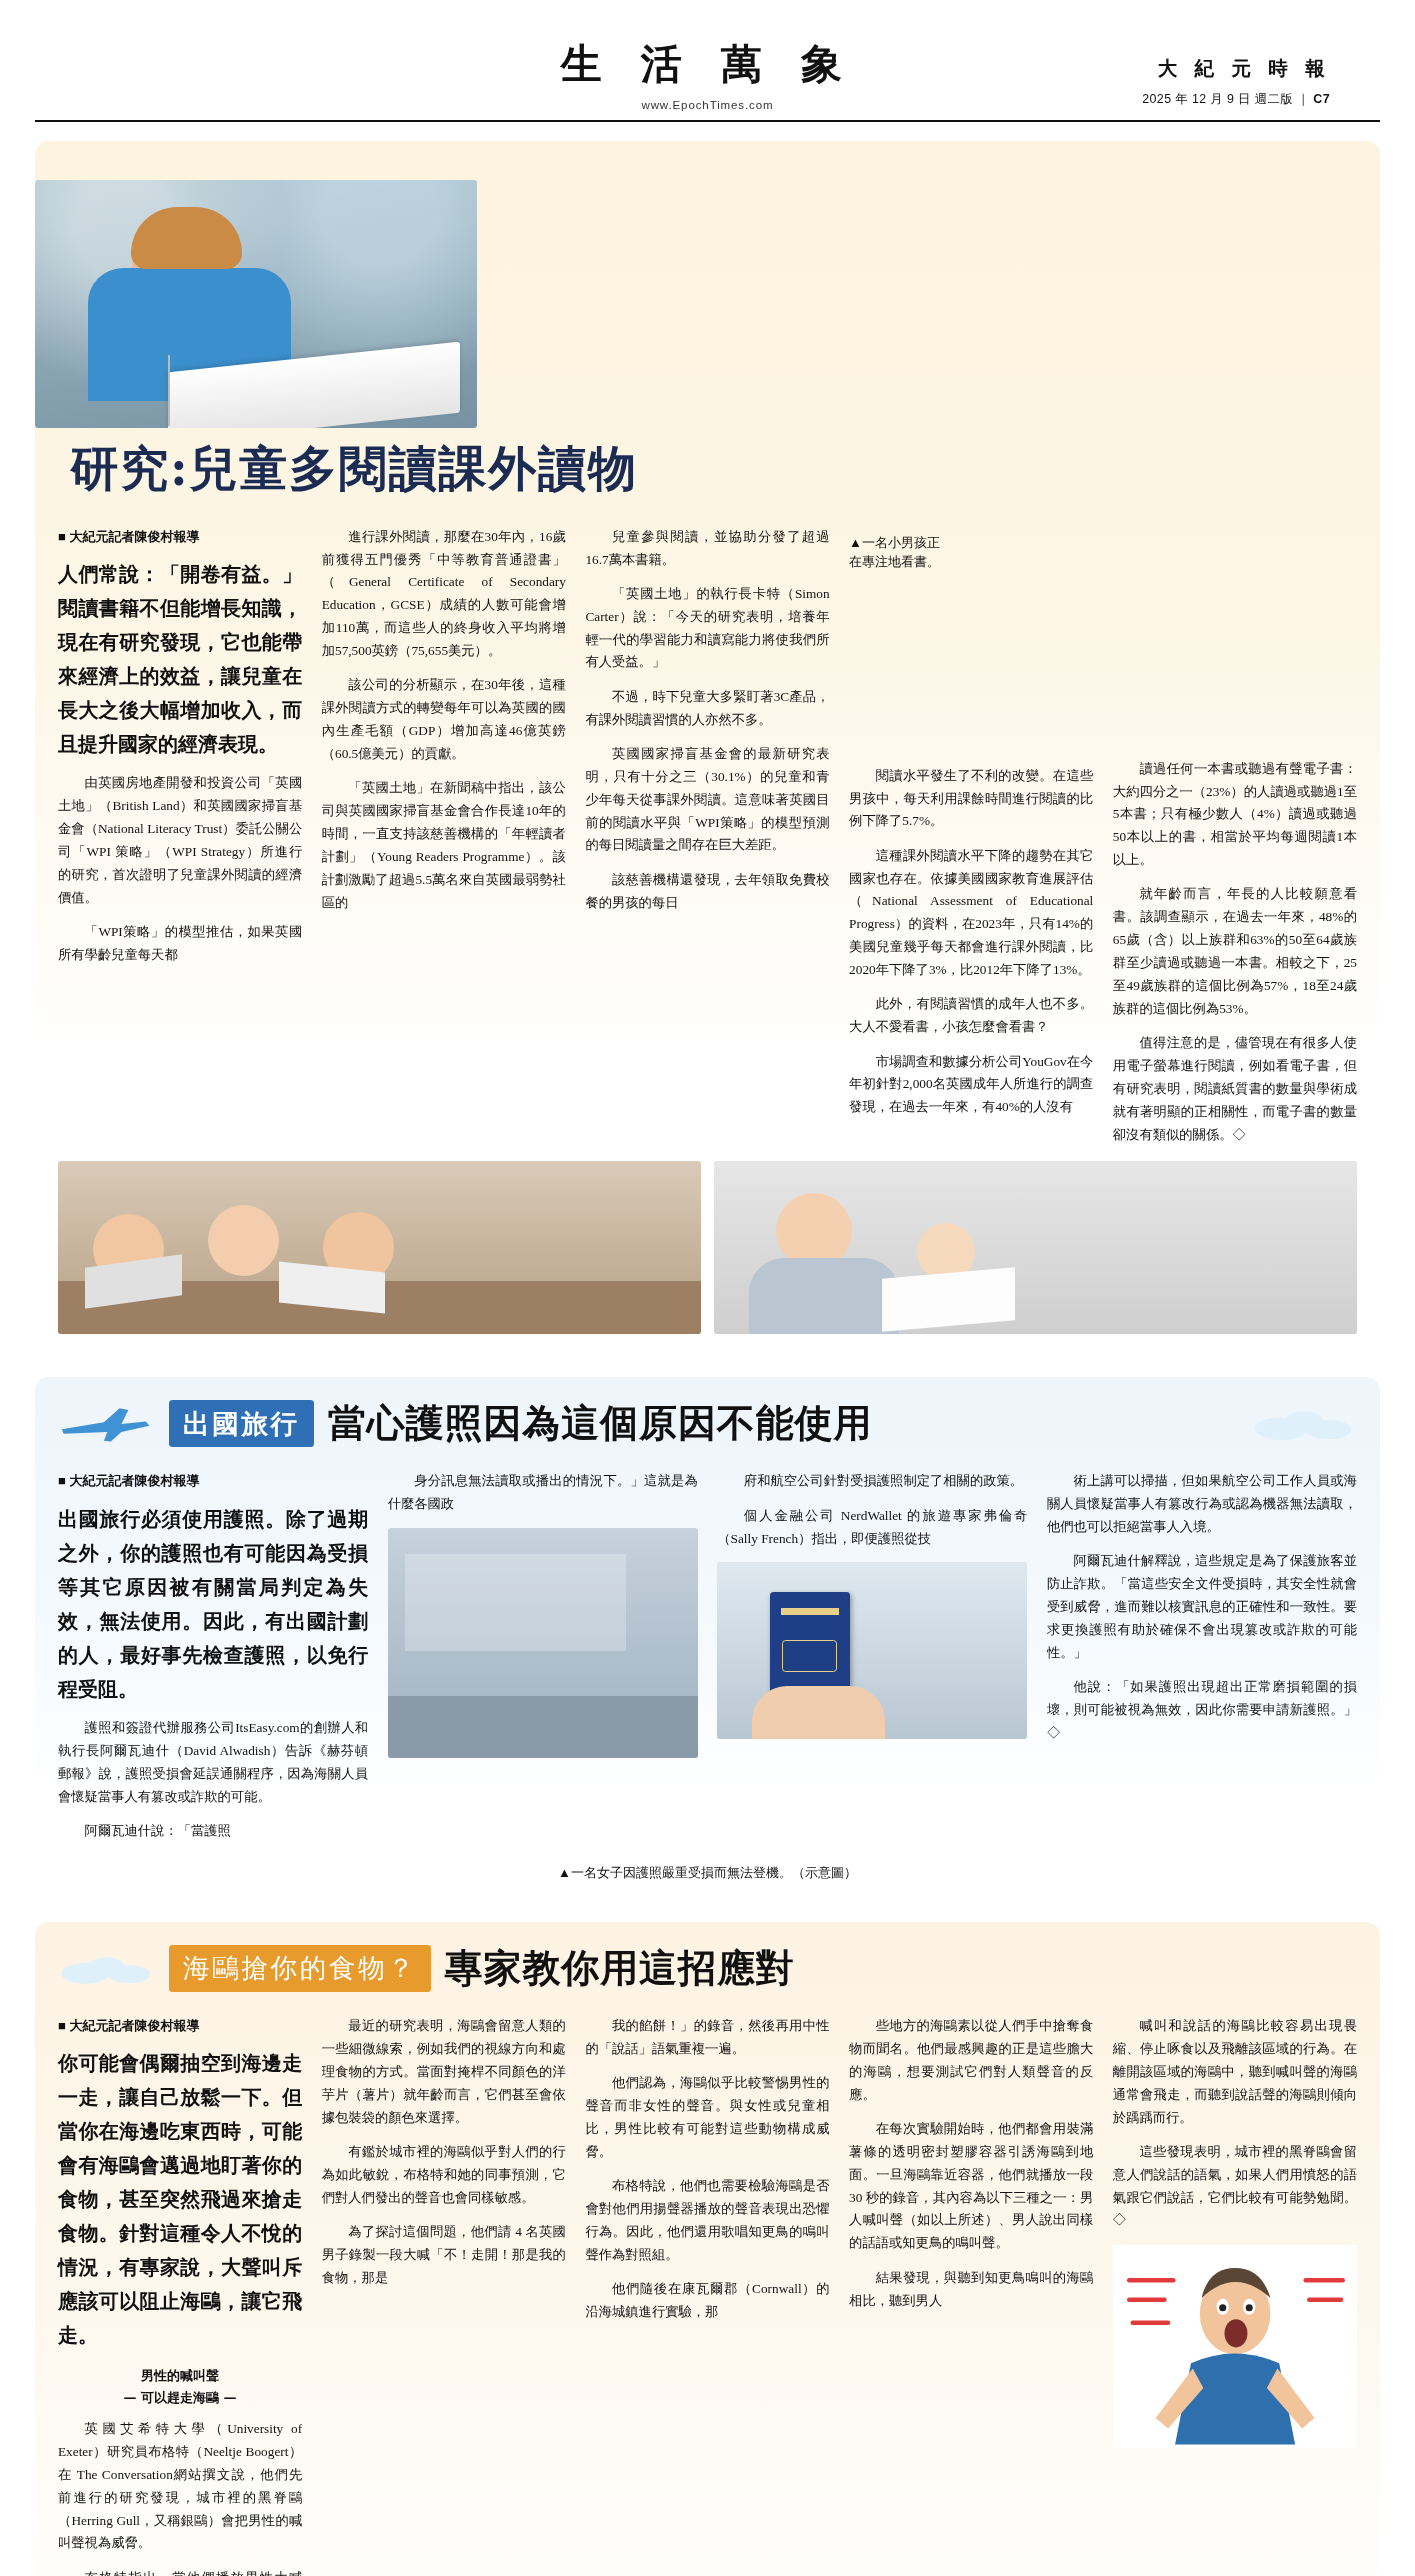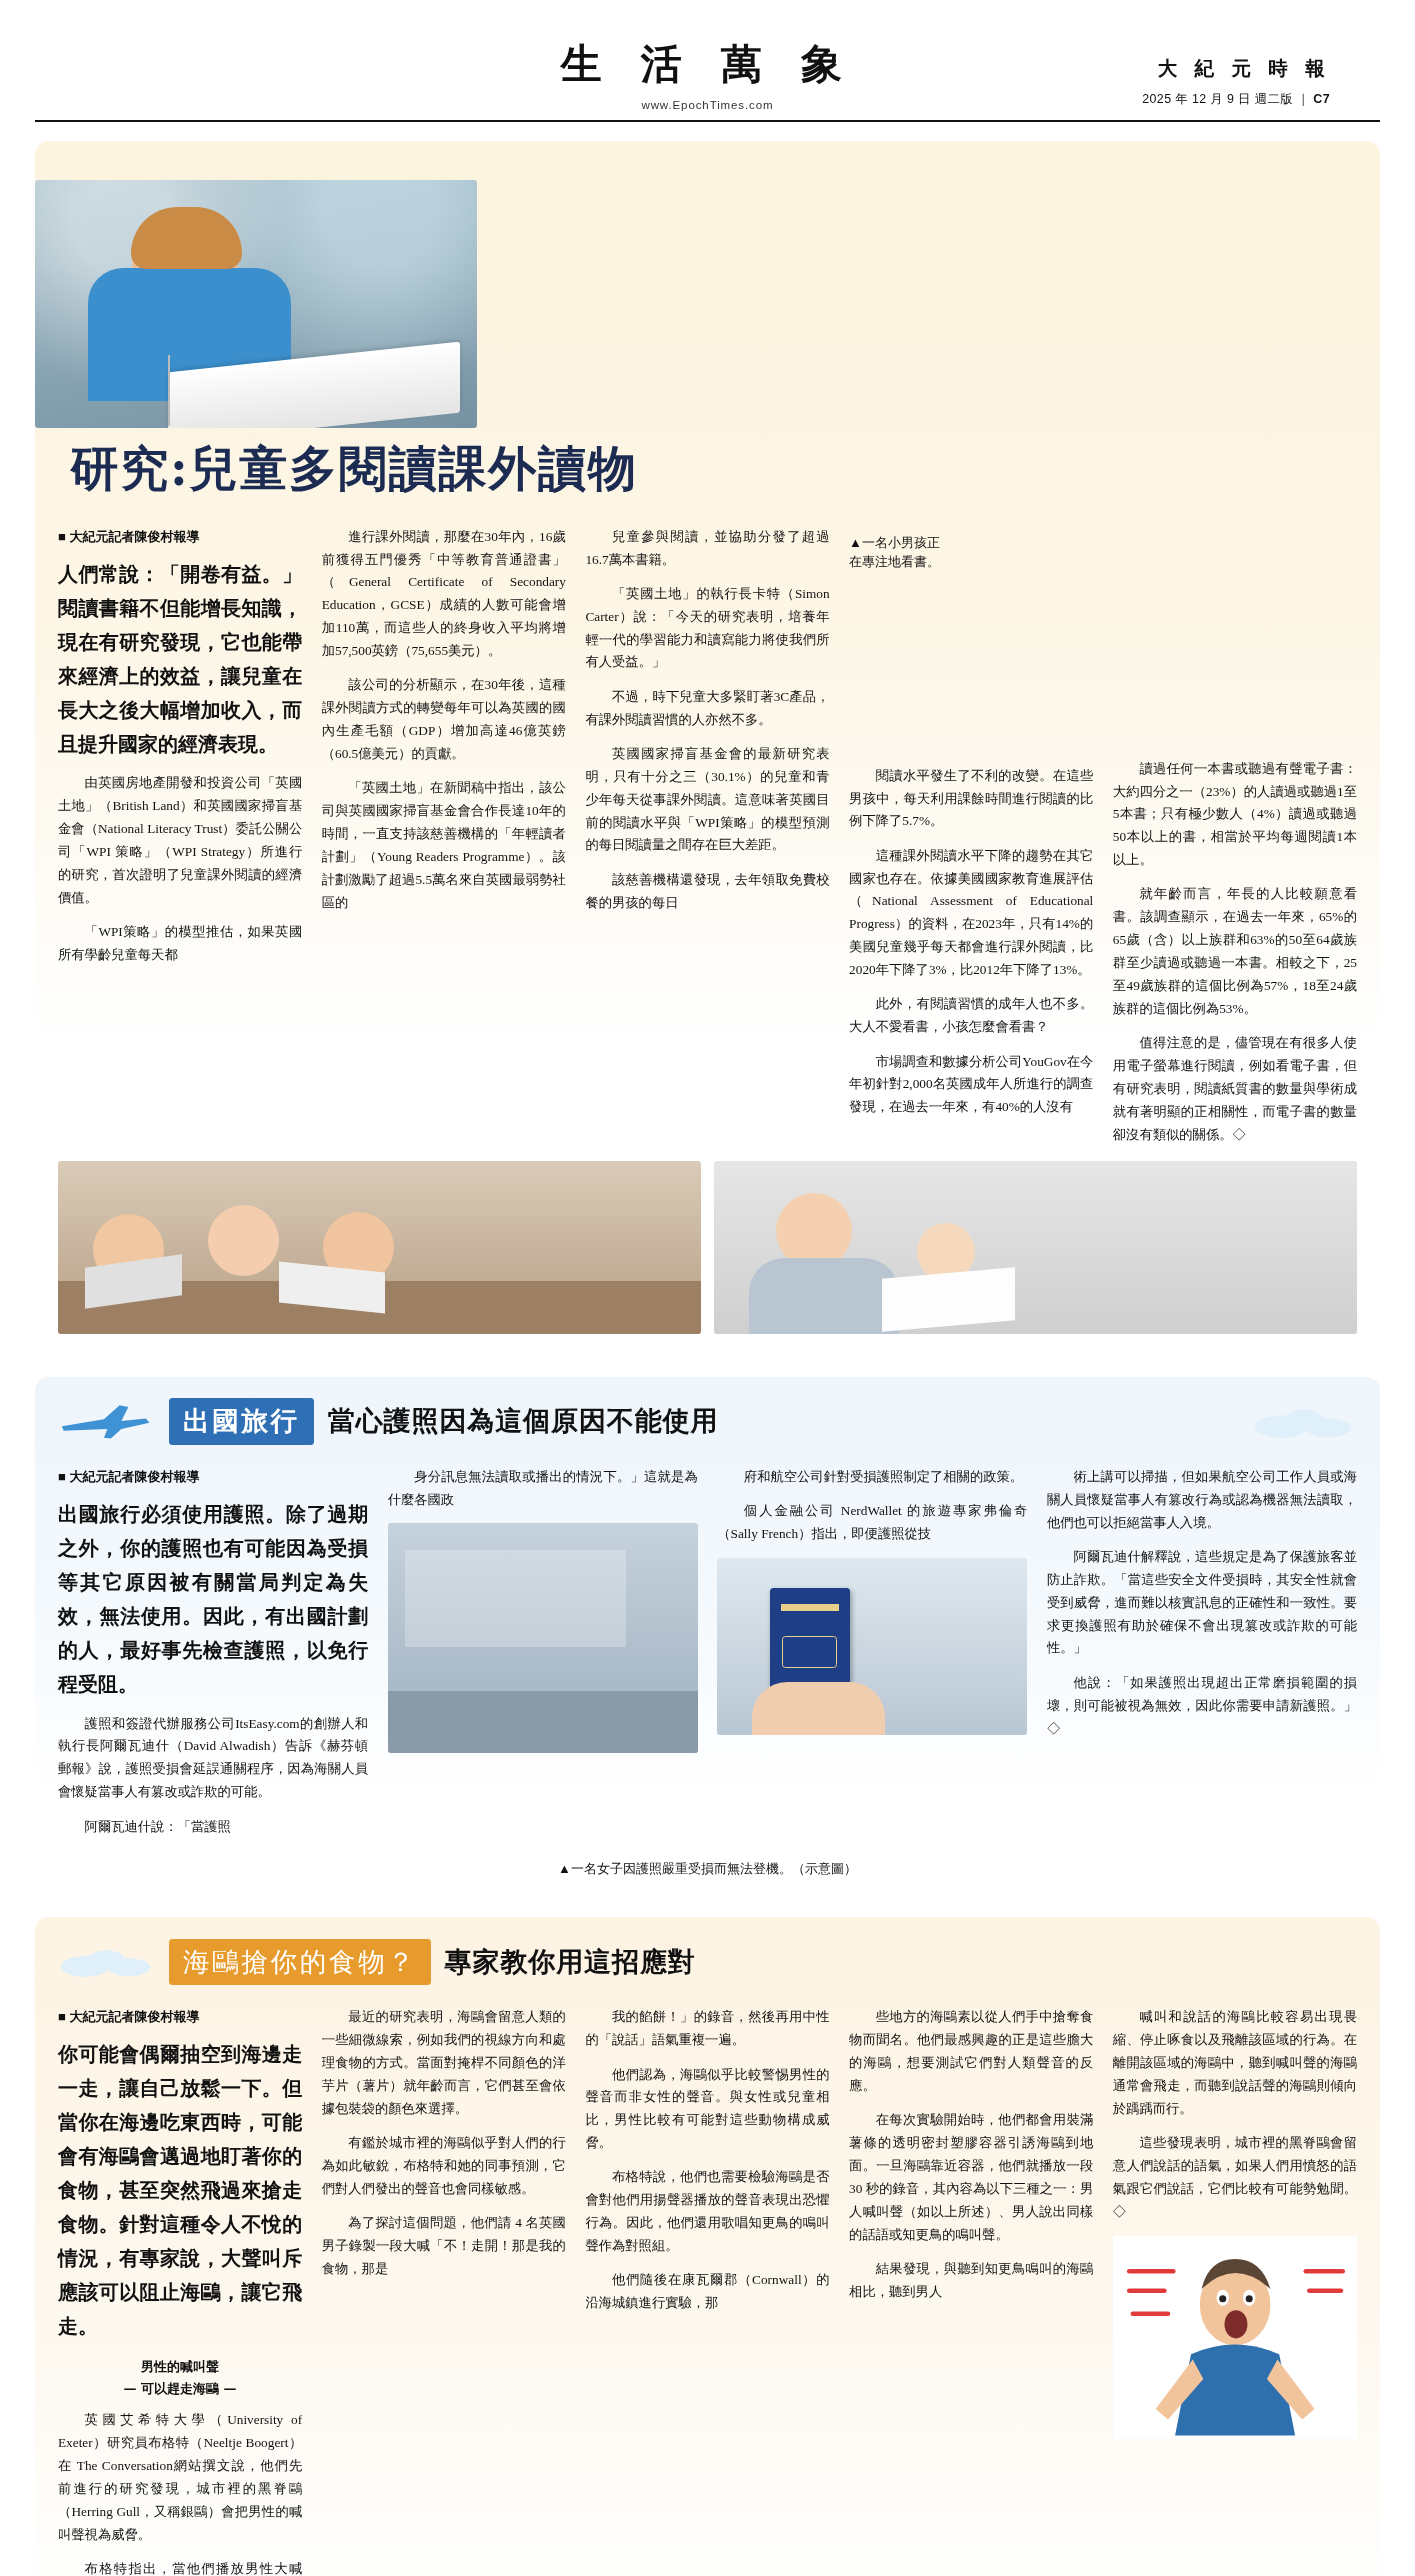--- a/index.html
+++ b/index.html
@@ -38,21 +38,21 @@
   
   .cols{display:flex;gap:19.5px;margin-top:12.4px;}
   .col{flex:1;font-size:13.3px;line-height:1.72;text-align:justify;}
   .col p{margin:0 0 11.5px 0;text-indent:2em;}
   .byline{font-family:"Liberation Sans",sans-serif;font-size:13px;font-weight:bold;margin:0 0 8.8px 0;text-indent:0 !important;}
   .lead{font-family:"DejaVu Sans",sans-serif;font-weight:bold;font-size:20px;line-height:1.7;text-indent:0 !important;}
 
   
   .a2head{display:flex;align-items:center;gap:14px;padding:5.3px 0 8.8px 0;}
   .tagbox{background:#2f6fb5;color:#fff;font-family:"DejaVu Serif",serif;font-weight:bold;font-size:26.5px;letter-spacing:2.7px;padding:5.3px 14px;border-radius:3.5px;}
-  .a2title{font-family:Liberation Serif, serif;font-weight:bold;font-size:27px;letter-spacing:0.9px;color:#111;}
+  .a2title{font-family:Liberation Serif, serif;font-weight:bold;font-size:38px;letter-spacing:0.9px;color:#111;}
   .plane{width:97px;height:42px;flex:0 0 auto;}
 
   
   .a3head{display:flex;align-items:center;gap:14px;padding:5.3px 0 8.8px 0;}
   .tagbox-o{background:#e89b2d;color:#fff;font-family:"DejaVu Serif",serif;font-weight:normal;font-size:26.5px;letter-spacing:2.7px;padding:5.3px 14px;border-radius:3.5px;}
 
   .subhead{font-family:"DejaVu Sans",serif;font-weight:bold;font-size:13px;text-align:center;margin:12.4px 0 8.8px;text-indent:0 !important;}
 
   .imgrow{display:flex;gap:12.4px;margin-top:7px;}
 
@@ -126,21 +126,21 @@
 在專注地看書。</div>
         </div>
         <p>閱讀水平發生了不利的改變。在這些男孩中，每天利用課餘時間進行閱讀的比例下降了5.7%。</p>
         <p>這種課外閱讀水平下降的趨勢在其它國家也存在。依據美國國家教育進展評估（National Assessment of Educational Progress）的資料，在2023年，只有14%的美國兒童幾乎每天都會進行課外閱讀，比2020年下降了3%，比2012年下降了13%。</p>
         <p>此外，有閱讀習慣的成年人也不多。大人不愛看書，小孩怎麼會看書？</p>
         <p>市場調查和數據分析公司YouGov在今年初針對2,000名英國成年人所進行的調查發現，在過去一年來，有40%的人沒有</p>
       </div>
       <div class="col">
         <div style="height:232px;"></div>
         <p>讀過任何一本書或聽過有聲電子書：大約四分之一（23%）的人讀過或聽過1至5本書；只有極少數人（4%）讀過或聽過50本以上的書，相當於平均每週閱讀1本以上。</p>
-        <p>就年齡而言，年長的人比較願意看書。該調查顯示，在過去一年來，65%的65歲（含）以上族群和63%的50至64歲族群至少讀過或聽過一本書。相較之下，25至49歲族群的這個比例為57%，18至24歲族群的這個比例為53%。</p>
+        <p>就年齡而言，年長的人比較願意看書。該調查顯示，在過去一年來，48%的65歲（含）以上族群和63%的50至64歲族群至少讀過或聽過一本書。相較之下，25至49歲族群的這個比例為57%，18至24歲族群的這個比例為53%。</p>
         <p>值得注意的是，儘管現在有很多人使用電子螢幕進行閱讀，例如看電子書，但有研究表明，閱讀紙質書的數量與學術成就有著明顯的正相關性，而電子書的數量卻沒有類似的關係。◇</p>
       </div>
     </div>
 
     <div class="imgrow" style="margin-top:3.5px;">
       <div class="ph" style="flex:1;height:173px;border-radius:3.5px;background:linear-gradient(180deg,#cbb9a6 0%,#b9a governing 1%,#c9b49c 100%);">
         <div style="position:absolute;inset:0;background:linear-gradient(180deg,#d9cbb8,#b79e84);"></div>
         <div style="position:absolute;left:35px;top:53px;width:71px;height:71px;border-radius:50%;background:#f1c7a2;"></div>
         <div style="position:absolute;left:150px;top:44px;width:71px;height:71px;border-radius:50%;background:#f3cdae;"></div>
         <div style="position:absolute;left:265px;top:51px;width:71px;height:71px;border-radius:50%;background:#f0c49e;"></div>

